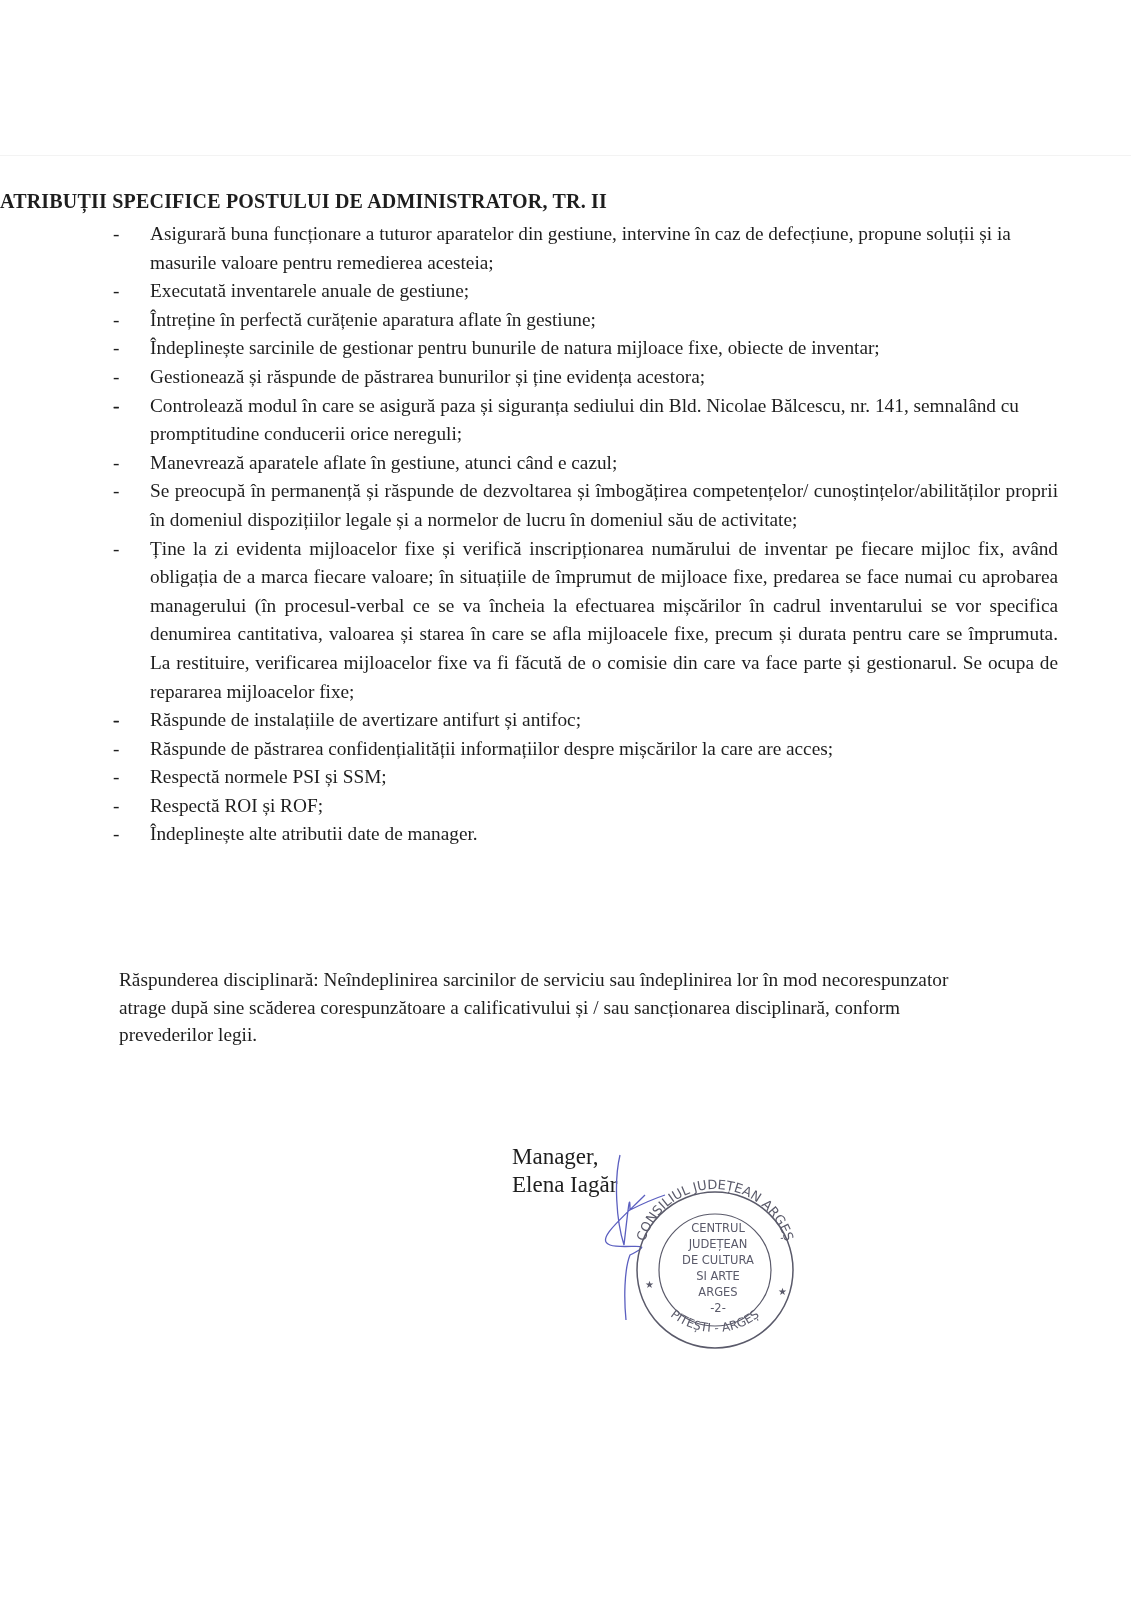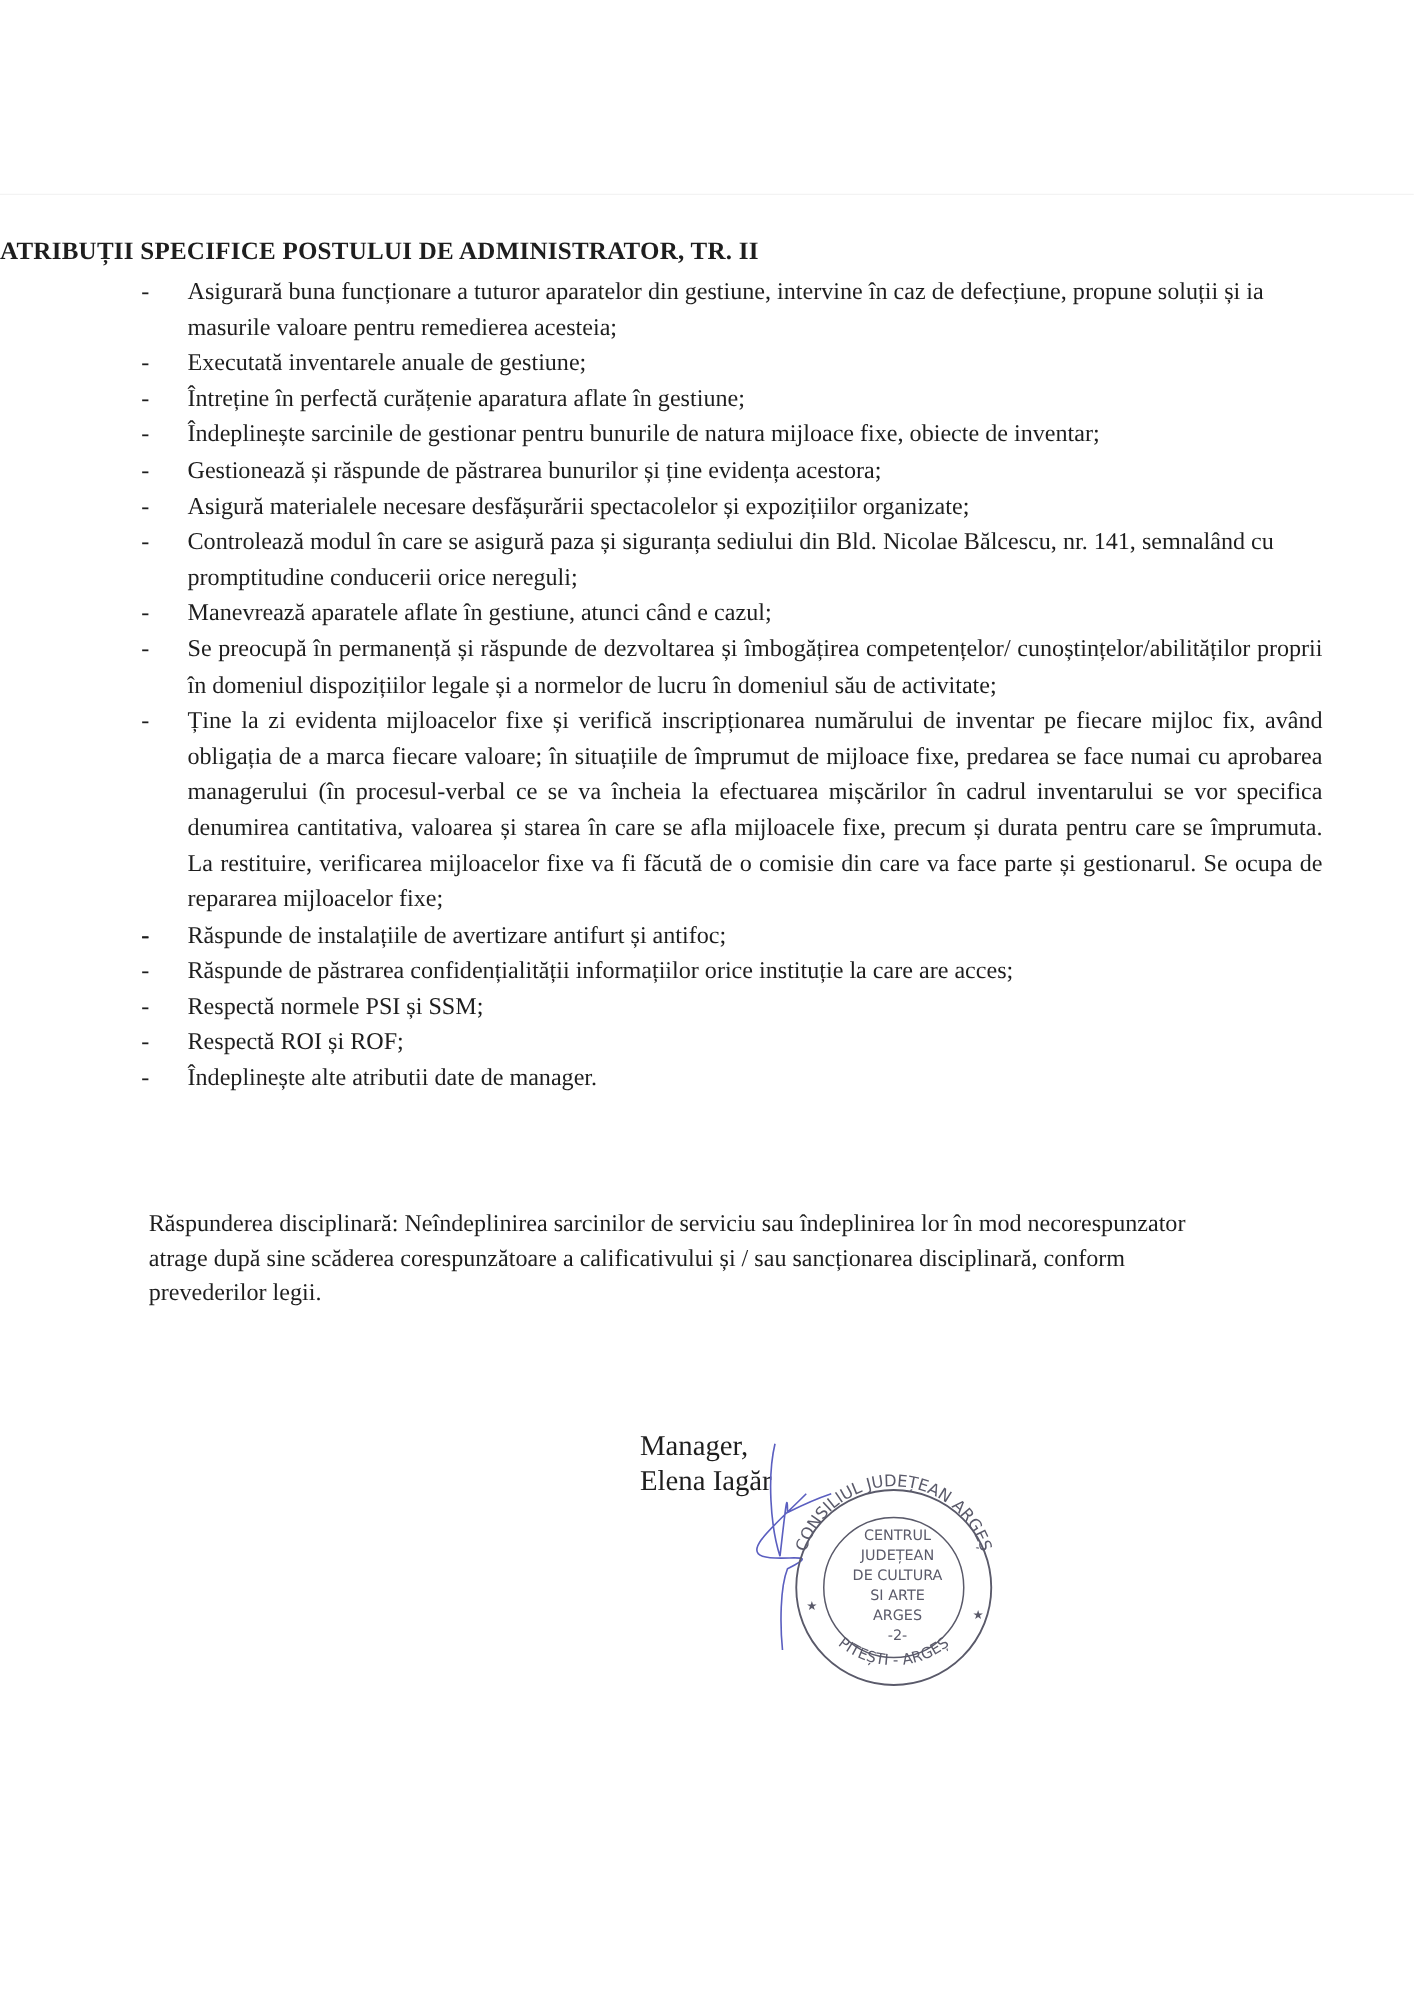--- a/index.html
+++ b/index.html
@@ -23,34 +23,34 @@
 <div class="scanline"></div>
 
 <div class="title">ATRIBUȚII SPECIFICE POSTULUI DE ADMINISTRATOR, TR. II</div>
 
 <ul class="list">
   <li class="item"><span class="dash">-</span><span class="txt">Asigurară buna funcționare a tuturor aparatelor din gestiune, intervine în caz de defecțiune, propune soluții și ia masurile valoare pentru remedierea acesteia;</span></li>
   <li class="item"><span class="dash">-</span><span class="txt">Executată inventarele anuale de gestiune;</span></li>
   <li class="item"><span class="dash">-</span><span class="txt">Întreține în perfectă curățenie aparatura aflate în gestiune;</span></li>
   <li class="item"><span class="dash">-</span><span class="txt">Îndeplinește sarcinile de gestionar pentru bunurile de natura mijloace fixe, obiecte de inventar;</span></li>
   <li class="item"><span class="dash">-</span><span class="txt">Gestionează și răspunde de păstrarea bunurilor și ține evidența acestora;</span></li>
-  <li class="item"><span class="dash">-</span><span class="txt">Asigură materialele necesare desfășurării spectacolelor și expozițiilor organizate;</span></li>
+  <li class="item"><span class="dash">-</span></li>
   <li class="item"><span class="dash">-</span><span class="txt">Controlează modul în care se asigură paza și siguranța sediului din Bld. Nicolae Bălcescu, nr. 141, semnalând cu promptitudine conducerii orice nereguli;</span></li>
   <li class="item"><span class="dash">-</span><span class="txt">Manevrează aparatele aflate în gestiune, atunci când e cazul;</span></li>
   <li class="item justify">
       <span class="dash">-</span>
       <span class="txt">Se preocupă în permanență și răspunde de dezvoltarea și îmbogățirea competențelor/ cunoștințelor/abilităților proprii în domeniul dispozițiilor legale și a normelor de lucru în domeniul său de activitate;</span>
     </li>
   <li class="item justify">
       <span class="dash">-</span>
       <span class="txt">Ține la zi evidenta mijloacelor fixe și verifică inscripționarea numărului de inventar pe fiecare mijloc fix, având obligația de a marca fiecare valoare; în situațiile de împrumut de mijloace fixe, predarea se face numai cu aprobarea managerului (în procesul-verbal ce se va încheia la efectuarea mișcărilor în cadrul inventarului se vor specifica denumirea cantitativa, valoarea și starea în care se afla mijloacele fixe, precum și durata pentru care se împrumuta. La restituire, verificarea mijloacelor fixe va fi făcută de o comisie din care va face parte și gestionarul. Se ocupa de repararea mijloacelor fixe;</span>
     </li>
   <li class="item"><span class="dash">-</span></li>
   <li class="item"><span class="dash">-</span><span class="txt">Răspunde de instalațiile de avertizare antifurt și antifoc;</span></li>
-  <li class="item"><span class="dash">-</span><span class="txt">Răspunde de păstrarea confidențialității informațiilor orice instituție la care are acces;</span></li>
+  <li class="item"><span class="dash">-</span><span class="txt">Răspunde de păstrarea confidențialității informațiilor despre mișcărilor la care are acces;</span></li>
   <li class="item"><span class="dash">-</span><span class="txt">Respectă normele PSI și SSM;</span></li>
   <li class="item"><span class="dash">-</span><span class="txt">Respectă ROI și ROF;</span></li>
   <li class="item"><span class="dash">-</span><span class="txt">Îndeplinește alte atributii date de manager.</span></li>
 </ul>
 
 <div class="para">Răspunderea disciplinară: Neîndeplinirea sarcinilor de serviciu sau îndeplinirea lor în mod necorespunzator atrage după sine scăderea corespunzătoare a calificativului și / sau sancționarea disciplinară, conform prevederilor legii.</div>
 
 <div class="sign">
   <div>Manager,</div>
   <div>Elena Iagăr</div>

